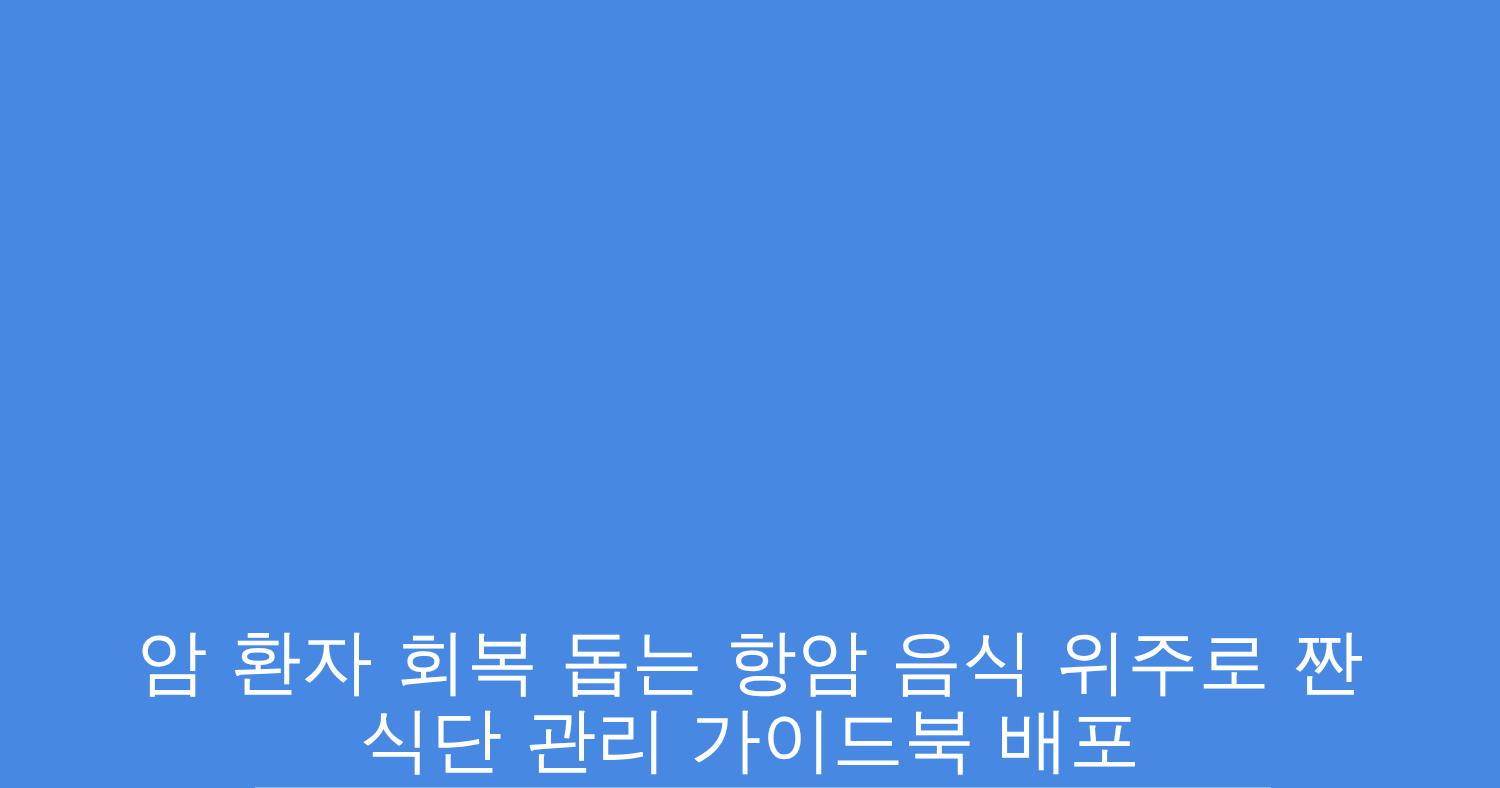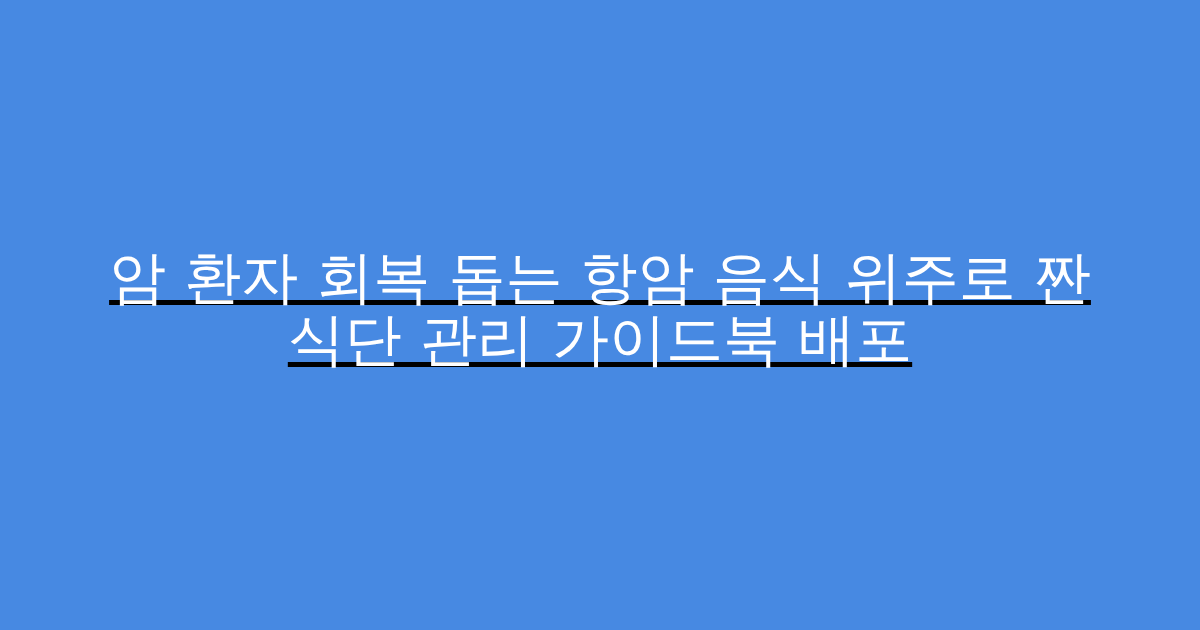--- a/index.html
+++ b/index.html
@@ -16,24 +16,23 @@
   }
 
   
   .og-card {
     position: relative;
     box-sizing: border-box;
     width: 1200px;
     height: 630px;
     background-color: #4789e2;
     display: flex;
-    align-items: center;
+    align-items: flex-end;
     justify-content: center;
     overflow: hidden;
-    text-decoration: underline;
   }
 
   
   .headline-block {
     width: 1060px;
     margin: 0;
     padding: 0;
     
     transform: translateY(-7px);
   }

